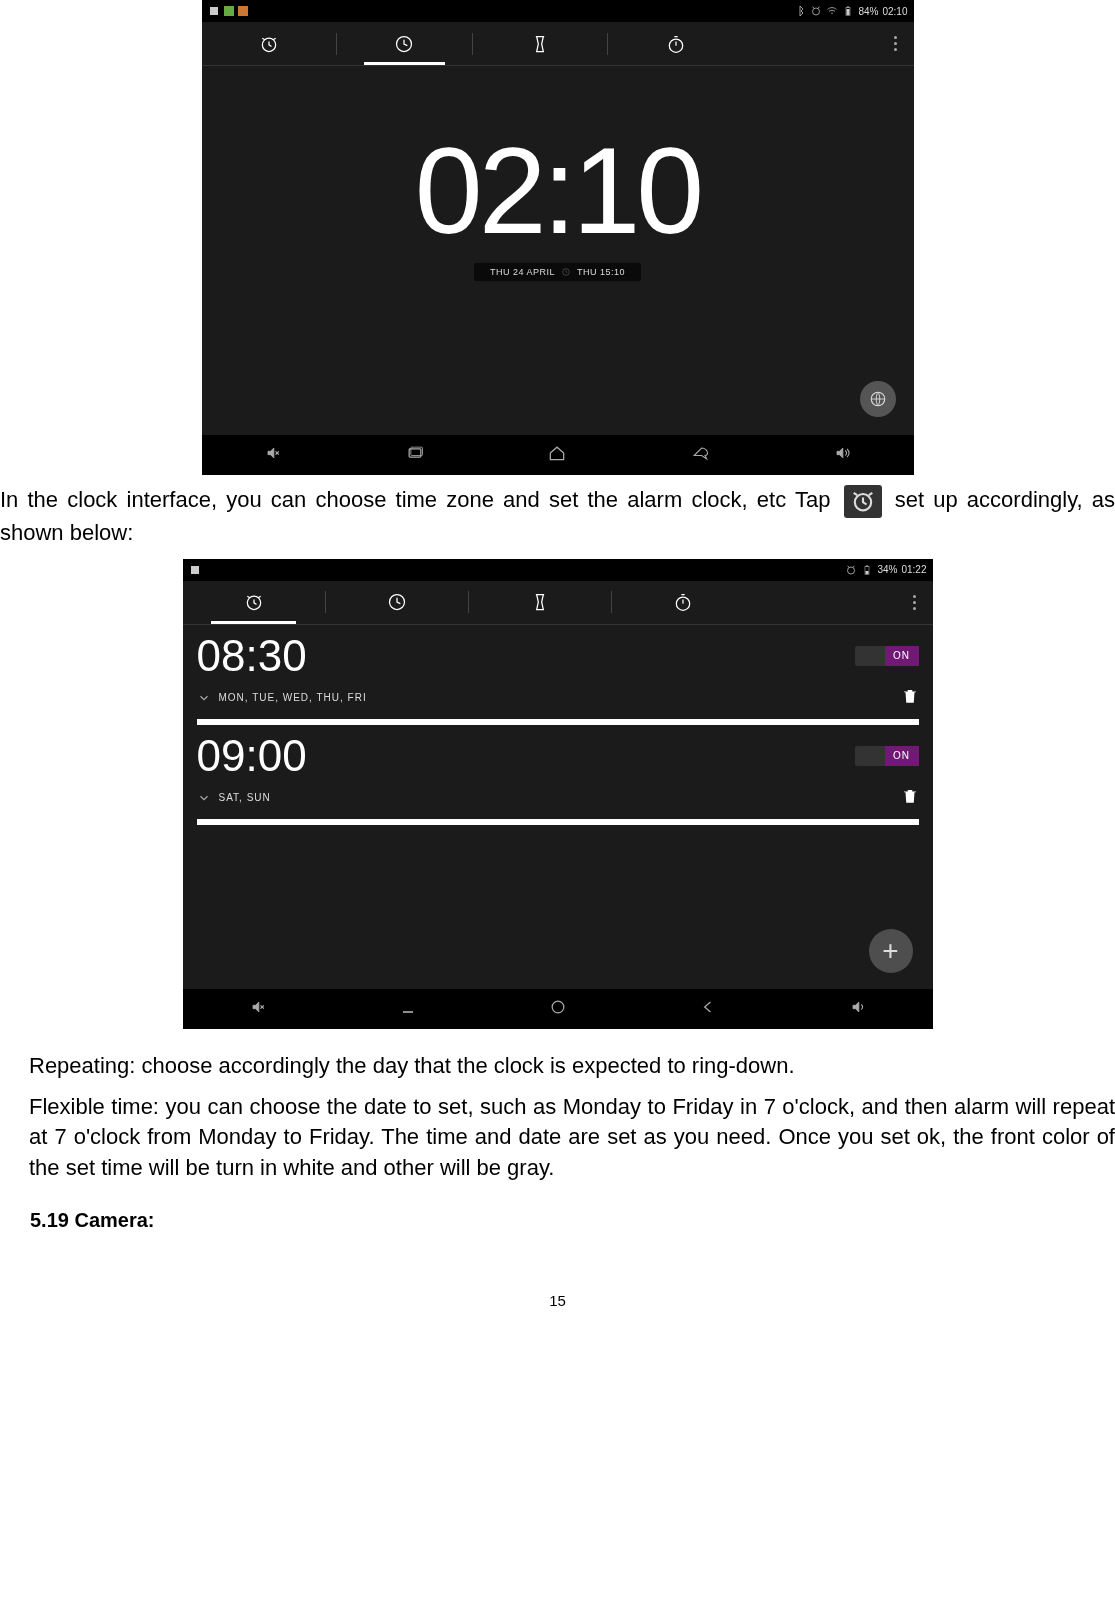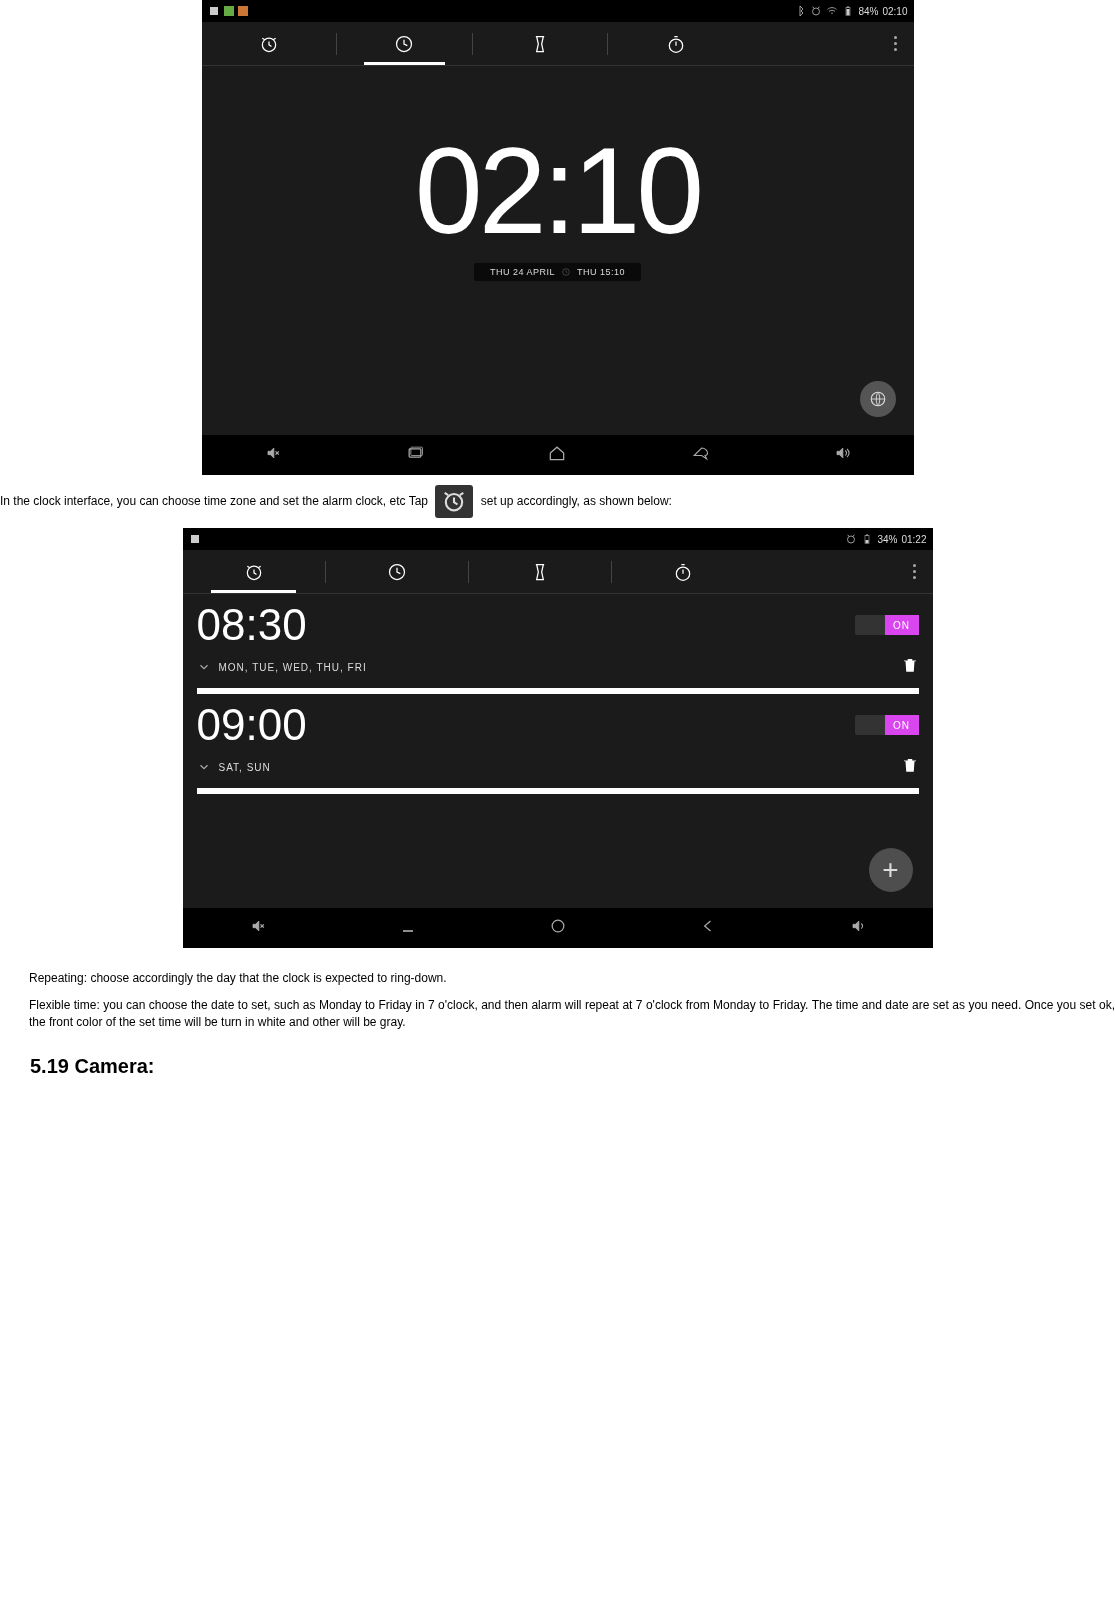--- a/index.html
+++ b/index.html
@@ -1,20 +1,20 @@
 <!DOCTYPE html>
 <html><head>
   <meta charset="utf-8">
   <style>
     * { margin: 0; padding: 0; box-sizing: border-box; }
     body { font-family: Arial, sans-serif; background: #fff; color: #000; width: 1115px; }
     .page-wrap { padding: 0; }
 
     
-    .doc-text { font-size: 12px; line-height: 1.4; margin: 10px 0; text-align: justify; }
+    .doc-text { font-size: 22px; line-height: 1.4; margin: 10px 0; text-align: justify; }
     .doc-text-indent { padding-left: 29px; }
     .section-heading { font-size: 20px; font-weight: bold; margin: 25px 0 15px 30px; }
     .page-num { text-align: center; font-size: 15px; margin-top: 60px; }
 
     
     .inline-icon {
       display: inline-block;
       width: 38px; height: 33px;
       background: #333;
       vertical-align: middle;
@@ -38,21 +38,21 @@
     }
 
     
     .screenshot {
       background: #1b1b1b;
       color: #fff;
       position: relative;
       overflow: hidden;
     }
     .screenshot-1 { width: 712px; height: 475px; margin: 0 auto 6px; }
-    .screenshot-2 { width: 750px; height: 420px; margin: 10px auto 22px; }
+    .screenshot-2 { width: 750px; height: 470px; margin: 10px auto 22px; }
 
     
     .status-bar {
       display: flex; justify-content: space-between; align-items: center;
       height: 22px; padding: 0 6px; font-size: 10px; color: #ddd;
       background: #000;
     }
     .status-left, .status-right { display: flex; align-items: center; gap: 4px; }
     .status-icon { width: 12px; height: 12px; display: inline-block; }
     .status-icon svg { width: 100%; height: 100%; fill: #ccc; }
@@ -96,21 +96,21 @@
     
     .alarm-list { padding: 0 14px; }
     .alarm-item { border-bottom:6px solid #ffffff; padding: 6px 0 10px; }
     .alarm-row1 { display:flex; justify-content:space-between; align-items:center; }
     .alarm-time { font-size: 44px; font-weight:300; color:#fff; }
     .on-toggle {
       display:inline-flex; align-items:center;
       width:64px; height:20px; background:#333; border-radius:2px;
       position:relative; font-size:10px; color:#fff;
     }
-    .on-toggle .lbl { position:absolute; right:0; width:34px; height:100%; background:#d946ef; display:flex; align-items:center; justify-content:center; letter-spacing:1px; }
+    .on-toggle .lbl { position:absolute; right:0; width:34px; height:100%; background:#701a75; display:flex; align-items:center; justify-content:center; letter-spacing:1px; }
     .alarm-row2 { display:flex; justify-content:space-between; align-items:center; margin-top:6px; }
     .days-row { display:flex; align-items:center; gap:8px; font-size:10px; letter-spacing:1px; color:#ddd; font-weight:normal; }
     .chev { width:14px; height:14px; }
     .chev svg { width:100%; height:100%; fill:none; stroke:#aaa; stroke-width:2; }
     .trash svg { width:18px; height:18px; fill:#fff; }
 
     .add-btn {
       position:absolute; right:20px; bottom:56px;
       width:44px; height:44px; border-radius:50%;
       background:#4e4e4e; display:flex; align-items:center; justify-content:center;
@@ -366,13 +366,14 @@
           </svg></span>
     </div>
   </div>
 
   <p class="doc-text doc-text-indent">Repeating: choose accordingly the day that the clock is expected to ring-down.</p>
   <p class="doc-text doc-text-indent">Flexible time: you can choose the date to set, such as Monday to Friday in 7 o'clock, and then alarm will repeat at 7 o'clock from Monday to Friday. The time and date are set as you need. Once you set ok, the front color of the set time will be turn in white and other will be gray.</p>
 
   <h3 class="section-heading">5.19 Camera:</h3>
 
 
+  <div class="page-num">15</div>
 </div>
 
 </body></html>

